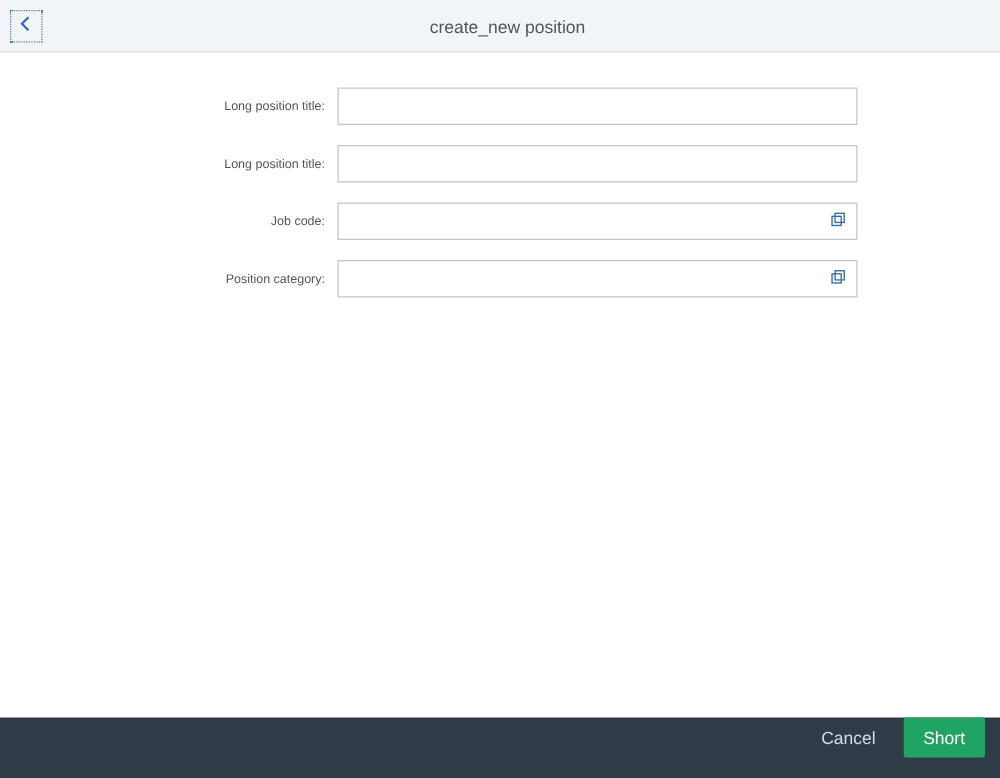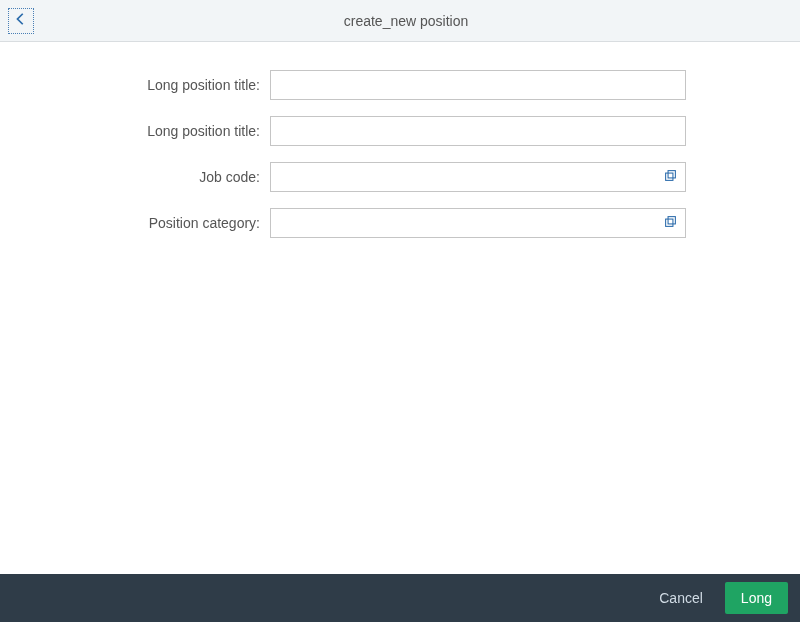--- a/index.html
+++ b/index.html
@@ -56,21 +56,21 @@
     .form-row {
       display: flex;
       align-items: center;
       margin-bottom: 16px;
     }
     .form-label {
       width: 270px;
       text-align: right;
       padding-right: 10px;
       color: #555;
-      font-size: 14px;
+      font-size: 10px;
     }
     .input-wrap {
       width: 416px;
       position: relative;
     }
     .text-input {
       width: 100%;
       height: 30px;
       border: 1px solid #c5c5c5;
       padding: 4px 8px;
@@ -105,21 +105,21 @@
       height: 13px;
     }
     .footer {
       position: absolute;
       bottom: 0;
       left: 0;
       right: 0;
       height: 48px;
       background: #2f3c48;
       display: flex;
-      align-items: center;
+      align-items: flex-start;
       justify-content: flex-end;
       padding-right: 12px;
     }
     .cancel-btn {
       background: transparent;
       border: none;
       color: #d0dbe4;
       font-size: 14px;
       padding: 8px 14px;
       cursor: pointer;
@@ -192,14 +192,14 @@
           </svg>
         </span>
       </button>
     </div>
   </div>
 
 </div>
 
 <div class="footer">
   <button class="cancel-btn">Cancel</button>
-  <button class="save-btn">Long</button>
+  <button class="save-btn">Short</button>
 </div>
 
 </body></html>

